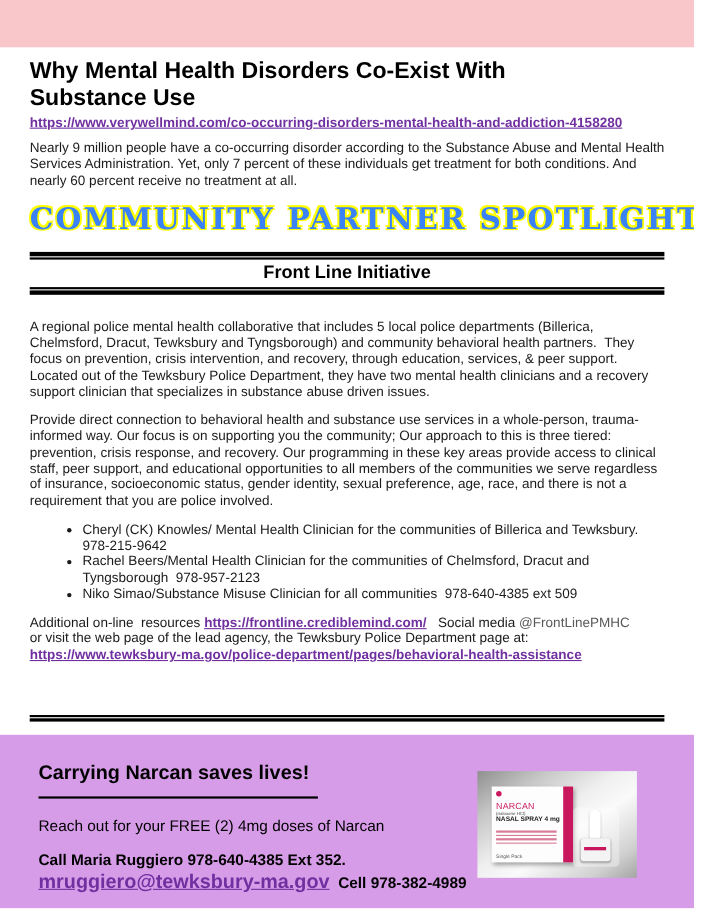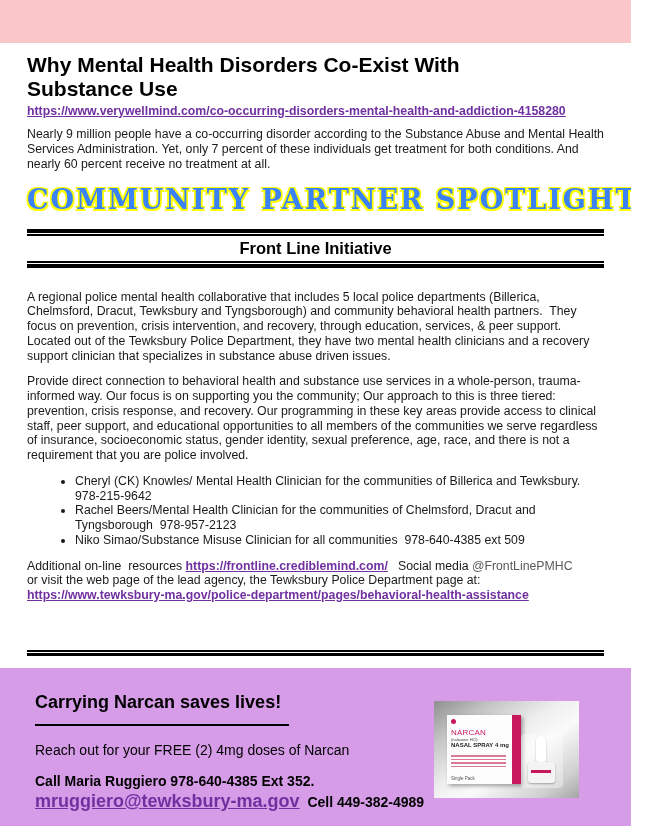--- a/index.html
+++ b/index.html
@@ -84,21 +84,21 @@
     <p class="body-text resources"><span>Additional on-line  resources </span><a href="#" class="doc-link">https://frontline.crediblemind.com/</a><span>   Social media </span><span class="social-handle">@FrontLinePMHC</span><br><span>or visit the web page of the lead agency, the Tewksbury Police Department page at:</span><br><a href="#" class="doc-link">https://www.tewksbury-ma.gov/police-department/pages/behavioral-health-assistance</a></p>
 
     <div class="rule rule-sep"></div>
   </div>
 
   <div class="footer">
     <div class="footer-text">
       <div class="narcan-headline"><span>Carrying Narcan saves lives!</span></div>
       <div class="narcan-line1">Reach out for your FREE (2) 4mg doses of Narcan</div>
       <div class="narcan-line2">Call Maria Ruggiero 978-640-4385 Ext 352.</div>
-      <div class="narcan-line3"><a href="#" class="doc-link email-link">mruggiero@tewksbury-ma.gov</a><span>  Cell 449-382-4989</span></div>
+      <div class="narcan-line3"><a href="#" class="doc-link email-link">mruggiero@tewksbury-ma.gov</a><span>  Cell 978-382-4989</span></div>
     </div>
 
     <div class="photo">
       <div class="n-box">
         <div class="n-dot"></div>
         <div class="n-brand">NARCAN</div>
         <div class="n-sub">(naloxone HCl)</div>
         <div class="n-prod">NASAL SPRAY 4 mg</div>
         <div class="n-fine">
             <div></div>

